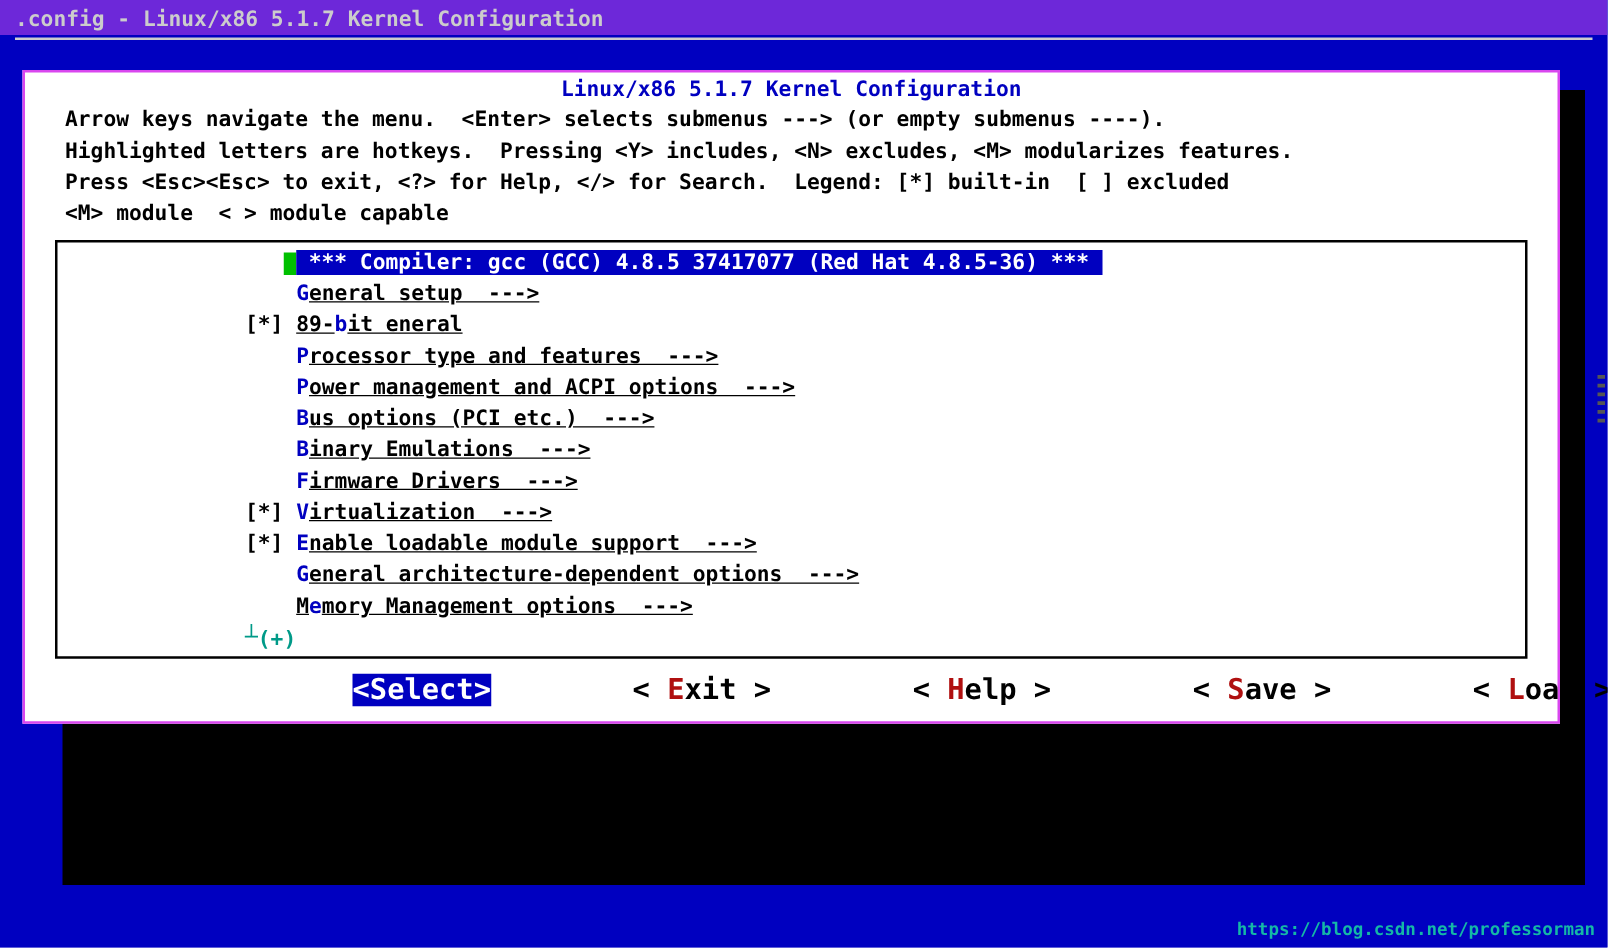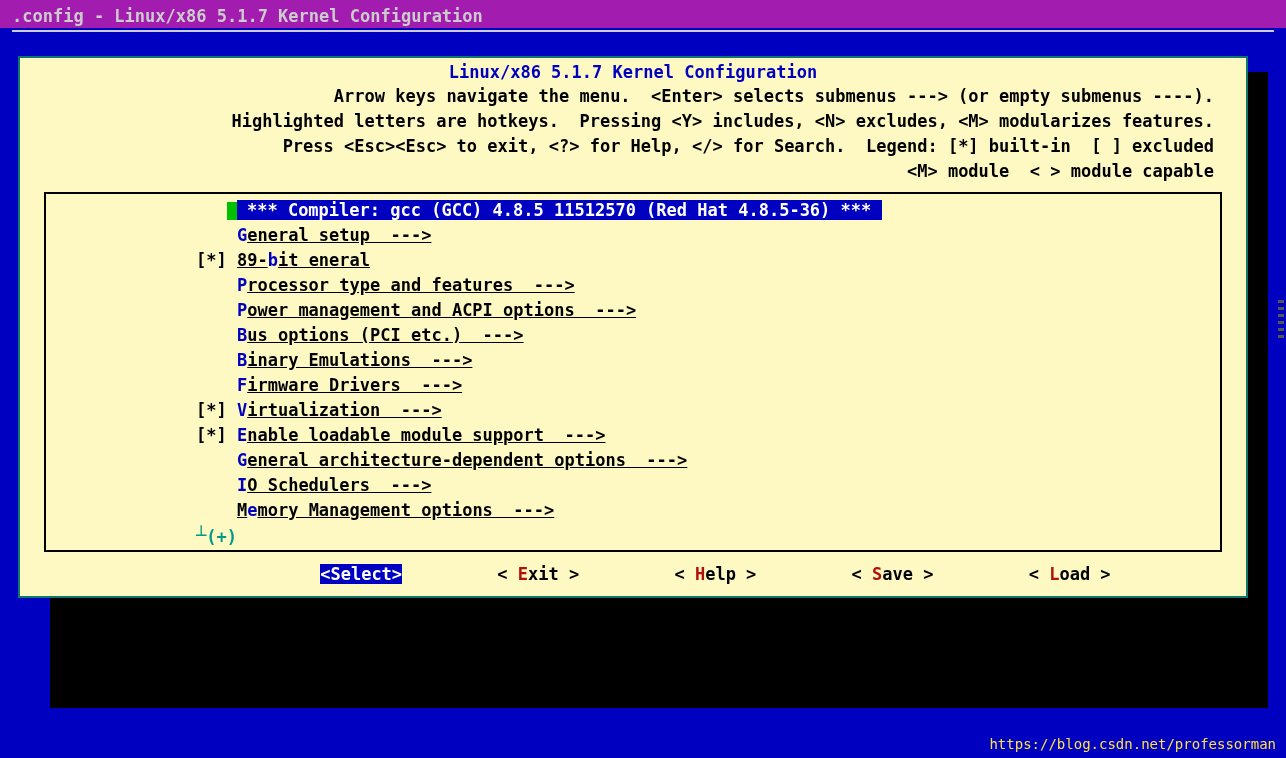--- a/index.html
+++ b/index.html
@@ -17,58 +17,57 @@
   }
   .screen {
     background: #0000c0;
     width: 100%;
     height: 100%;
     position: relative;
     padding: 0;
   }
   .title-bar {
     color: #cccccc;
-    background: #a21caf;
+    background: #6d28d9;
     padding: 6px 12px 2px 12px;
     font-size: 17px;
   }
   .title-underline {
     border-bottom: 2px solid #cccccc;
     margin: 2px 12px 0 12px;
   }
   .shadow {
     position: absolute;
     top: 72px;
     left: 50px;
     width: 1218px;
     height: 636px;
     background: #000;
   }
   .dialog {
     position: absolute;
     top: 56px;
     left: 18px;
     width: 1230px;
-    background: #fef9c3;
-    border: 2px solid #0f766e;
+    background: #ffffff;
+    border: 2px solid #d946ef;
     padding: 2px;
   }
   .dialog-title {
     text-align: center;
     color: #0000c0;
     font-size: 17px;
     padding-top: 2px;
   }
   .help-text {
     color: #000;
     padding: 2px 30px 4px 30px;
     font-size: 17px;
     line-height: 25px;
     white-space: pre;
-    text-align: right;
   }
   .menu-area {
     border: 2px solid #000;
     margin: 4px 22px 6px 22px;
     padding: 4px 0 0 0;
     position: relative;
   }
   .menu-line {
     font-size: 17px;
     line-height: 25px;
@@ -91,41 +90,41 @@
   }
   .more-indicator {
     color: #009a88;
     font-size: 17px;
     padding-left: 150px;
     line-height: 25px;
   }
   .buttons {
     text-align: center;
     padding: 6px 0 10px 260px;
-    font-size: 17px;
+    font-size: 23px;
     white-space: pre;
   }
   .btn {
     display: inline;
     margin-right: 44px;
   }
   .btn .ang { color: #000; }
   .btn .hot { color: #b01010; }
   .btn.selected {
     background: #0000c0;
     color: #fff;
   }
   .btn.selected .ang { color: #fff; }
   .watermark {
     position: absolute;
     right: 10px;
     bottom: 6px;
-    color: #fde047;
+    color: #14b8a6;
     font-size: 14px;
-    font-weight: normal;
+    font-weight: bold;
   }
   .right-marks {
     position: absolute;
     right: 2px;
     top: 300px;
     display: flex;
     flex-direction: column;
     gap: 4px;
   }
   .right-marks div {
@@ -143,32 +142,31 @@
 
   <div class="dialog">
     <div class="dialog-title">Linux/x86 5.1.7 Kernel Configuration</div>
     <div class="help-text">Arrow keys navigate the menu.  &lt;Enter&gt; selects submenus ---&gt; (or empty submenus ----).
 Highlighted letters are hotkeys.  Pressing &lt;Y&gt; includes, &lt;N&gt; excludes, &lt;M&gt; modularizes features.
 Press &lt;Esc&gt;&lt;Esc&gt; to exit, &lt;?&gt; for Help, &lt;/&gt; for Search.  Legend: [*] built-in  [ ] excluded
 &lt;M&gt; module  &lt; &gt; module capable</div>
 
     <div class="menu-area">
       <div id="menu-list">
-          <div class="menu-line selected"><span class="prefix">   </span><span class="cursor-block"></span><span class="sel"> *** Compiler: gcc (GCC) 4.8.5 11512570 (Red Hat 4.8.5-36) *** </span></div>
+          <div class="menu-line selected"><span class="prefix">   </span><span class="cursor-block"></span><span class="sel"> *** Compiler: gcc (GCC) 4.8.5 37417077 (Red Hat 4.8.5-36) *** </span></div>
           <div class="menu-line"><span class="prefix">    </span><span class="hotkey">G</span><span class="rest">eneral setup  ---&gt;</span></div>
           <div class="menu-line"><span class="prefix">[*] </span><span class="rest">89-</span><span class="hotkey">b</span><span class="rest">it eneral</span></div>
           <div class="menu-line"><span class="prefix">    </span><span class="hotkey">P</span><span class="rest">rocessor type and features  ---&gt;</span></div>
           <div class="menu-line"><span class="prefix">    </span><span class="hotkey">P</span><span class="rest">ower management and ACPI options  ---&gt;</span></div>
           <div class="menu-line"><span class="prefix">    </span><span class="hotkey">B</span><span class="rest">us options (PCI etc.)  ---&gt;</span></div>
           <div class="menu-line"><span class="prefix">    </span><span class="hotkey">B</span><span class="rest">inary Emulations  ---&gt;</span></div>
           <div class="menu-line"><span class="prefix">    </span><span class="hotkey">F</span><span class="rest">irmware Drivers  ---&gt;</span></div>
           <div class="menu-line"><span class="prefix">[*] </span><span class="hotkey">V</span><span class="rest">irtualization  ---&gt;</span></div>
           <div class="menu-line"><span class="prefix">[*] </span><span class="hotkey">E</span><span class="rest">nable loadable module support  ---&gt;</span></div>
           <div class="menu-line"><span class="prefix">    </span><span class="hotkey">G</span><span class="rest">eneral architecture-dependent options  ---&gt;</span></div>
-          <div class="menu-line"><span class="prefix">    </span><span class="hotkey">I</span><span class="rest">O Schedulers  ---&gt;</span></div>
           <div class="menu-line"><span class="prefix">    </span><span class="rest">M</span><span class="hotkey">e</span><span class="rest">mory Management options  ---&gt;</span></div>
         </div>
       <div class="more-indicator"><span style="vertical-align:2px;">┴</span><span>(+)</span></div>
     </div>
 
     <div class="buttons" id="button-bar"><span class="btn selected"><span class="ang">&lt;</span>Select<span class="ang">&gt;</span></span>     <span class="btn"><span class="ang">&lt; </span><span class="hot">E</span>xit<span class="ang"> &gt;</span></span>     <span class="btn"><span class="ang">&lt; </span><span class="hot">H</span>elp<span class="ang"> &gt;</span></span>     <span class="btn"><span class="ang">&lt; </span><span class="hot">S</span>ave<span class="ang"> &gt;</span></span>     <span class="btn"><span class="ang">&lt; </span><span class="hot">L</span>oad<span class="ang"> &gt;</span></span>     </div>
   </div>
 
   <div class="right-marks">
     <div></div>

